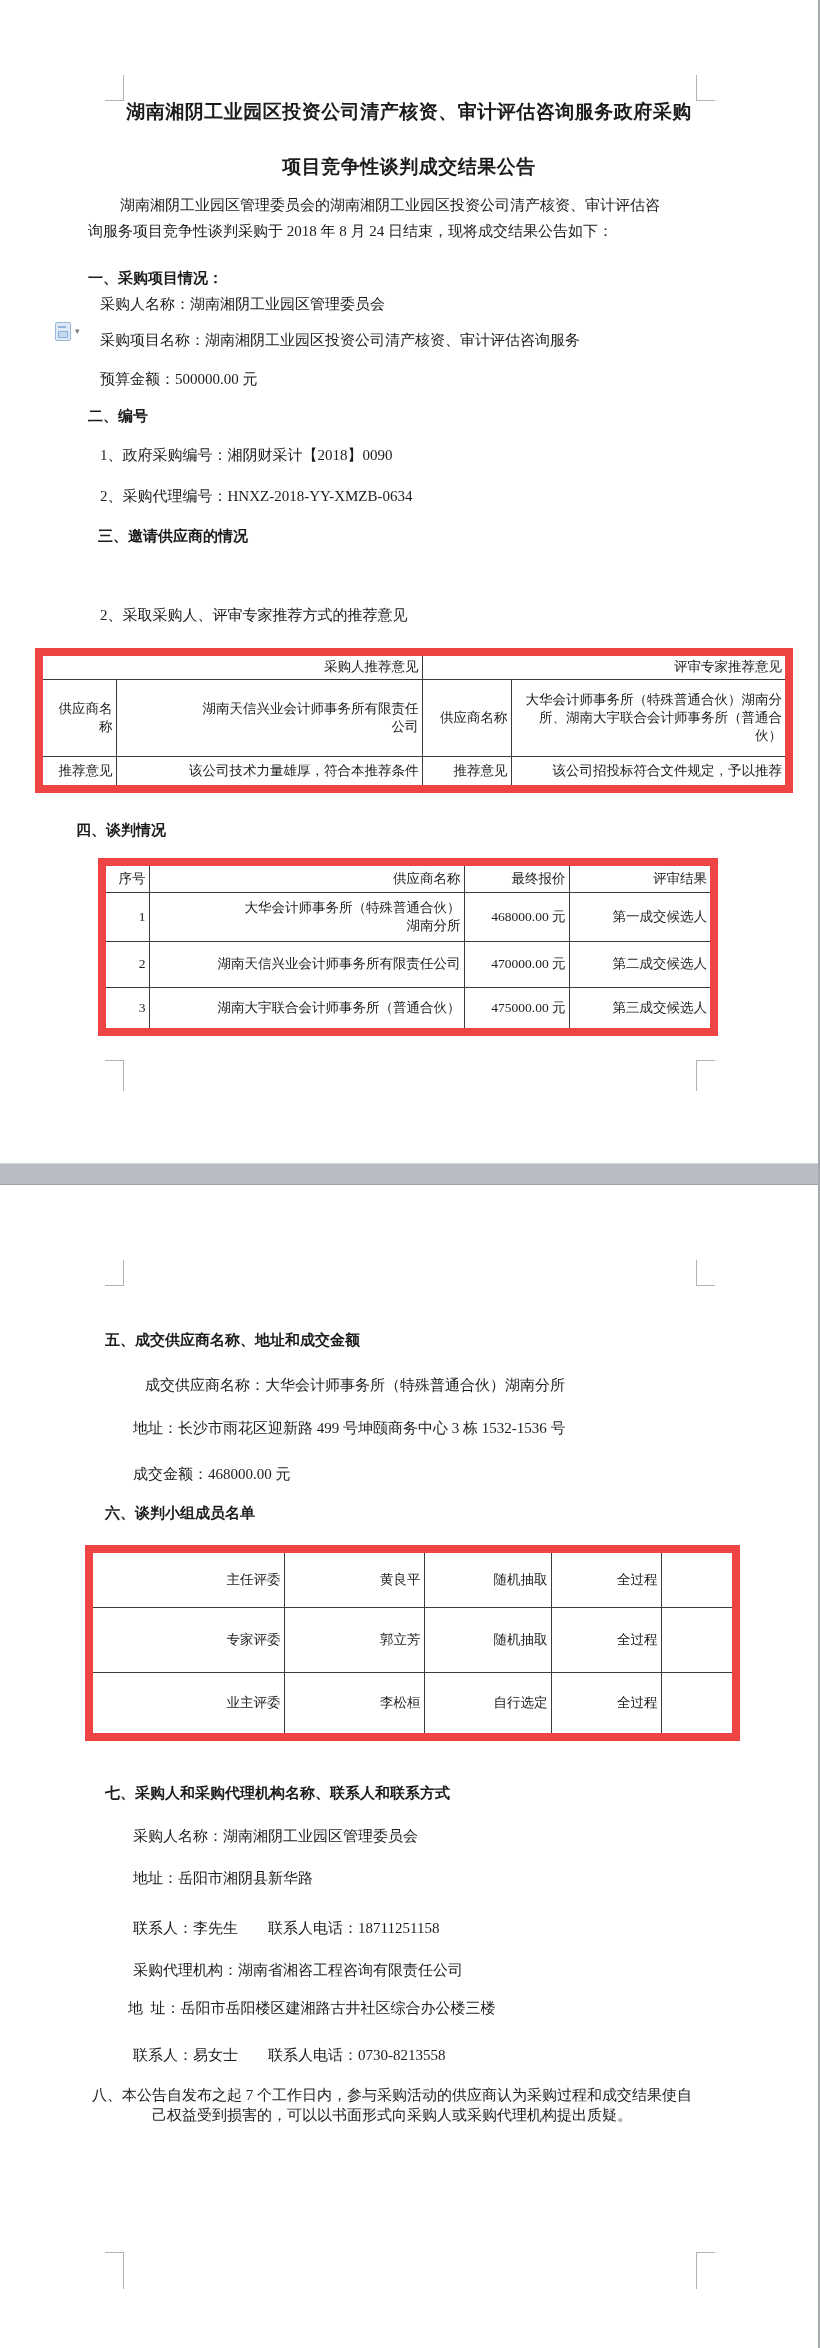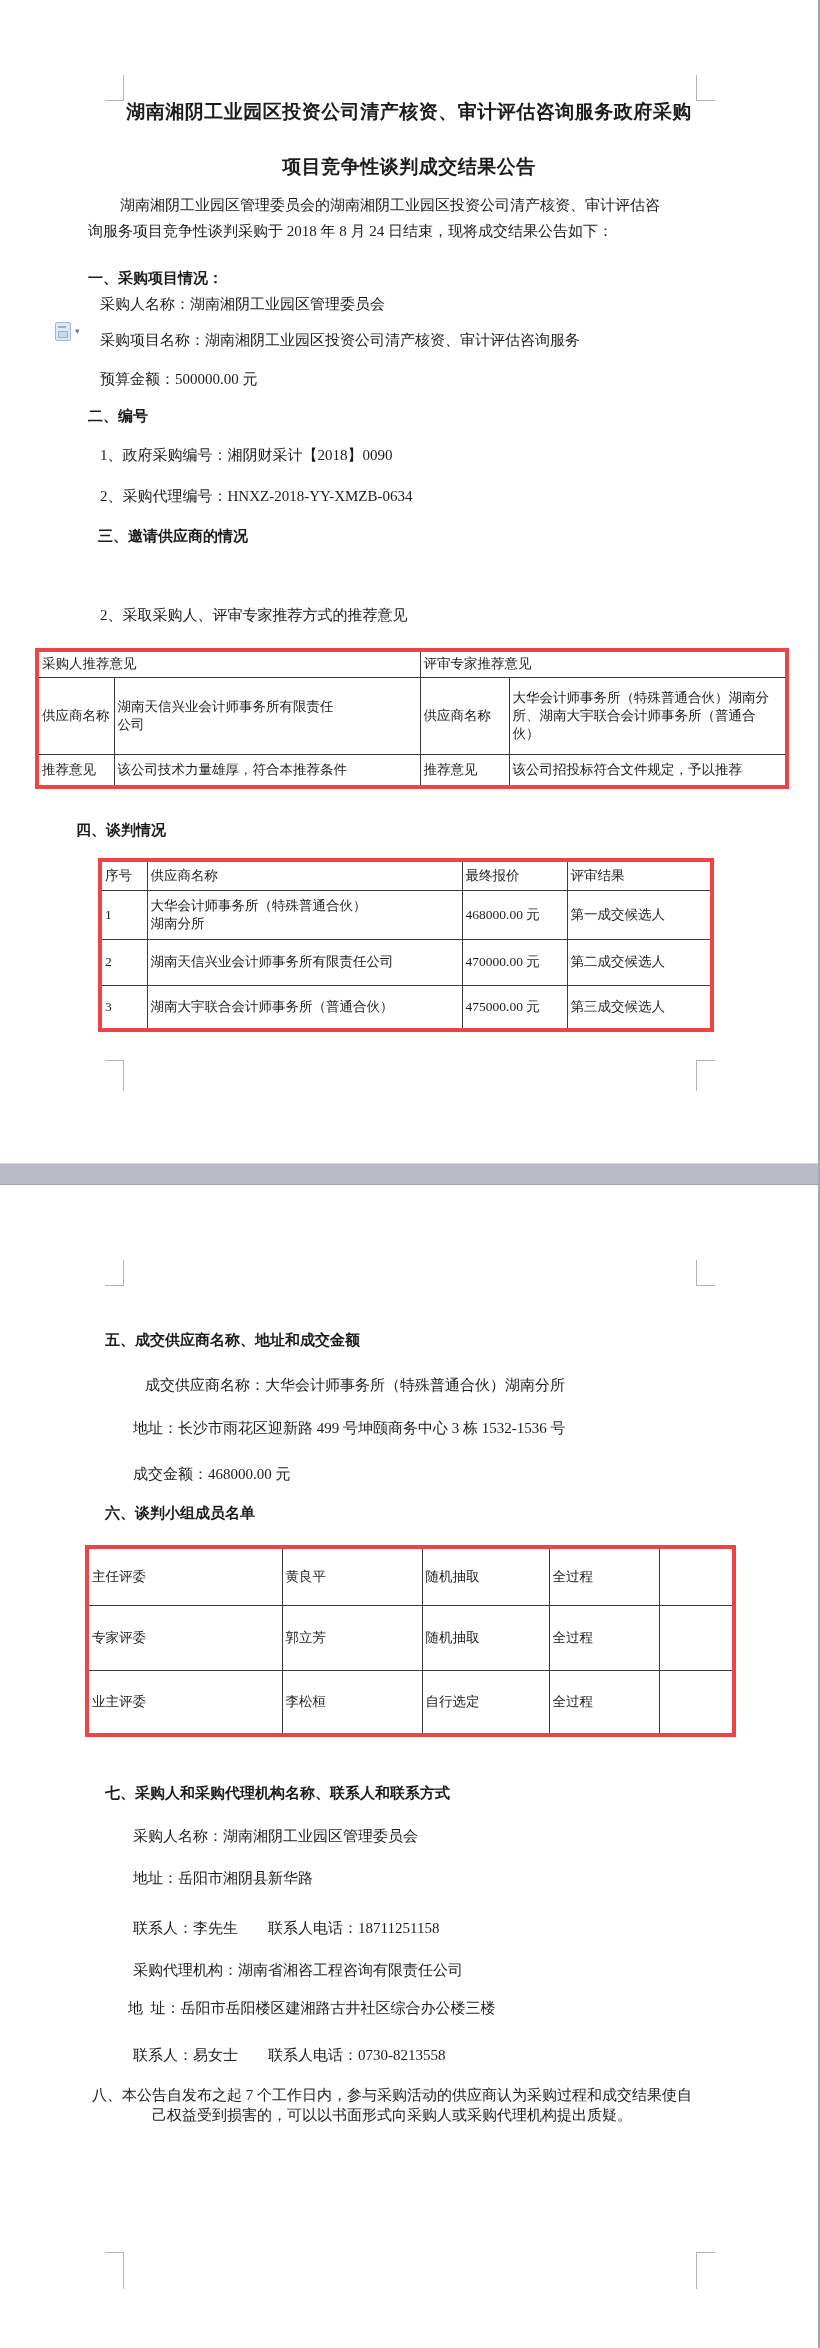--- a/index.html
+++ b/index.html
@@ -26,22 +26,22 @@
   .cm.br { border-left-width:1px;  border-top-width:1px; }
 
   .t { position:absolute; font-size:15px; line-height:17px; white-space:pre-wrap; }
   .b { font-weight:bold; }
   .title { left:0; width:818px; text-align:center; font-size:19px; font-weight:bold; letter-spacing:0.5px; }
   .intro { left:88px; width:578px; line-height:26px; text-indent:32px; }
   .s8 { left:90px; width:604px; line-height:20px; font-weight:normal;text-align:center; }
 
   table.doc-table {
     position:absolute; border-collapse:collapse; table-layout:fixed;
-    font-size:13.5px; text-align:left; color:#1c1c1c;
-    border:4px solid #ef4444;
+    font-size:13.5px; text-align:right; color:#1c1c1c;
+    border:8px solid #ef4444;
   }
   table.doc-table td { border:1px solid #3c3c3c; padding:1px 3px; vertical-align:middle; overflow:hidden; }
   .narrow { display:inline-block; max-width:218px; }
 
   
   .paste-btn { position:absolute; left:53px; top:322px; width:34px; height:20px; cursor:pointer; }
   .paste-page {
     position:absolute; left:2px; top:0; width:14px; height:17px;
     background:#dce9f7; border:1px solid #9db8d6; border-radius:2px;
   }

